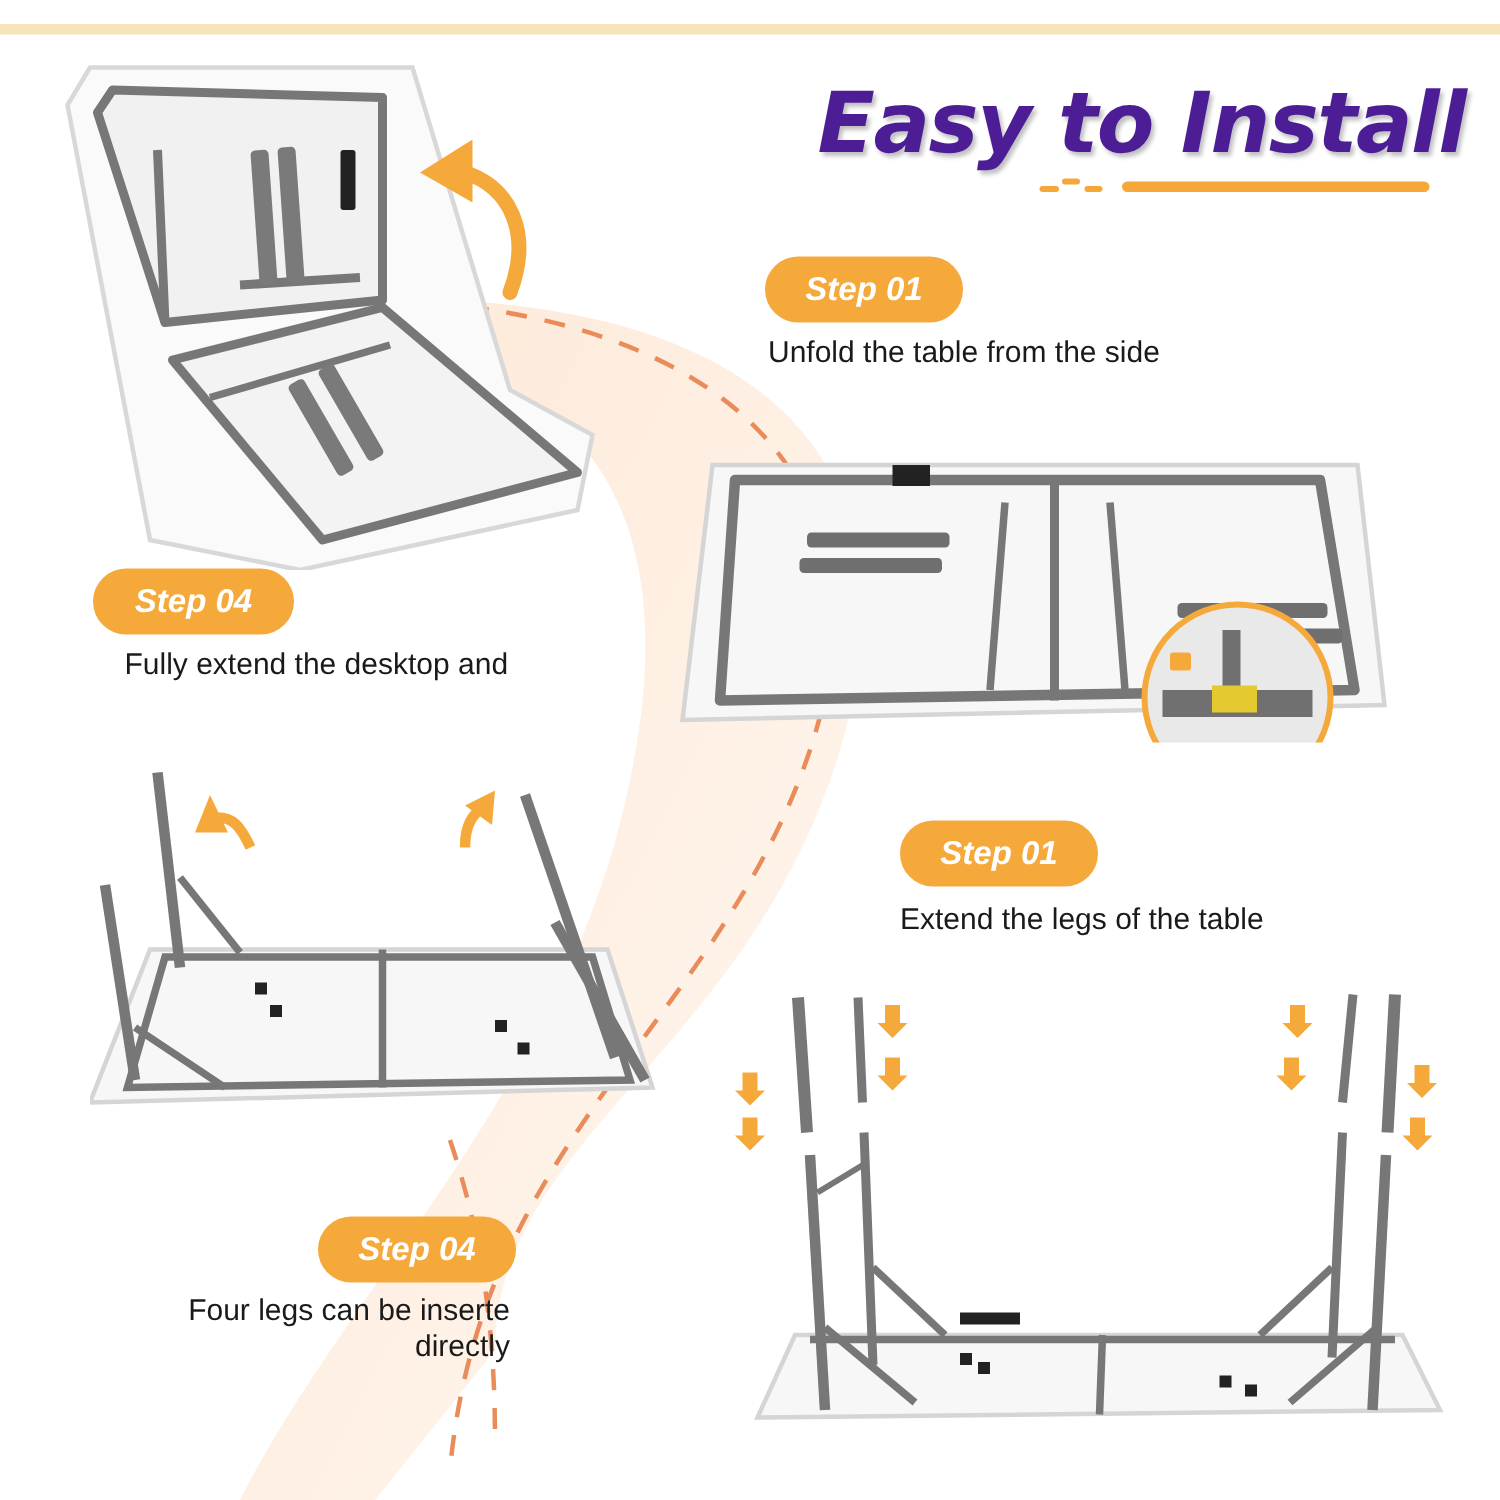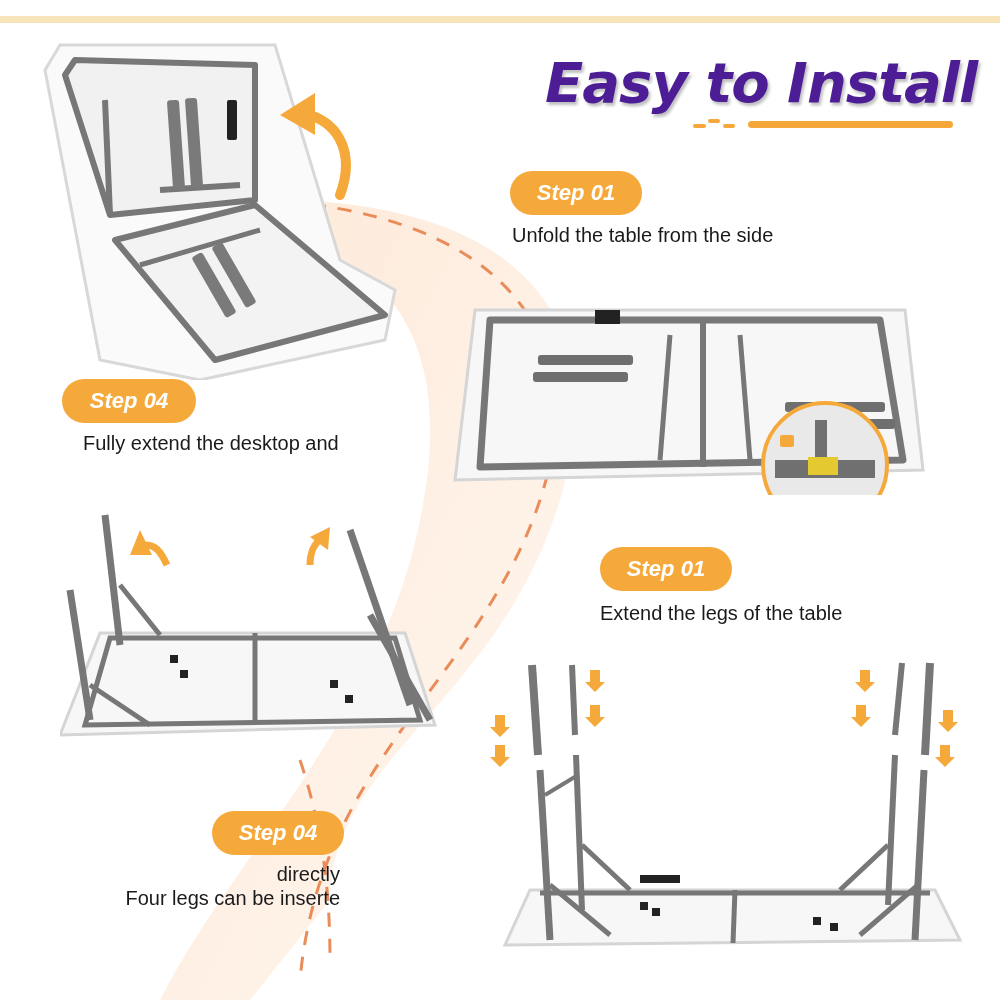--- a/index.html
+++ b/index.html
@@ -45,22 +45,22 @@
   <div>Fully extend the desktop and</div>
 </div>
 
 <div class="pill" style="left:600px;top:547px;width:132px;">Step 01</div>
 <div class="desc" style="left:600px;top:601px;">
   <div>Extend the legs of the table</div>
 </div>
 
 <div class="pill" style="left:212px;top:811px;width:132px;">Step 04</div>
 <div class="desc" style="left:80px;top:862px;width:260px;text-align:right;">
+  <div>Four legs can be inserte</div>
   <div>directly</div>
-  <div>Four legs can be inserte</div>
 </div>
 
 <svg class="img" style="left:40px;top:40px" width="360" height="340">
   <polygon points="5,30 20,5 235,5 300,220 355,250 345,300 160,340 60,320" fill="#fafafa" stroke="#d8d8d8" stroke-width="3"></polygon>
   <polygon points="25,35 35,20 215,25 215,160 70,175" fill="#f1f1f1" stroke="#777" stroke-width="6" stroke-linejoin="round"></polygon>
   <line x1="70" y1="175" x2="65" y2="60" stroke="#777" stroke-width="6"></line>
   <line x1="120" y1="150" x2="200" y2="145" stroke="#777" stroke-width="6"></line>
   <rect x="130" y="60" width="12" height="90" fill="#7a7a7a" rx="3" transform="rotate(-4 136 105)"></rect>
   <rect x="148" y="58" width="12" height="90" fill="#7a7a7a" rx="3" transform="rotate(-4 154 103)"></rect>
   <rect x="187" y="60" width="10" height="40" fill="#222" rx="2"></rect>

